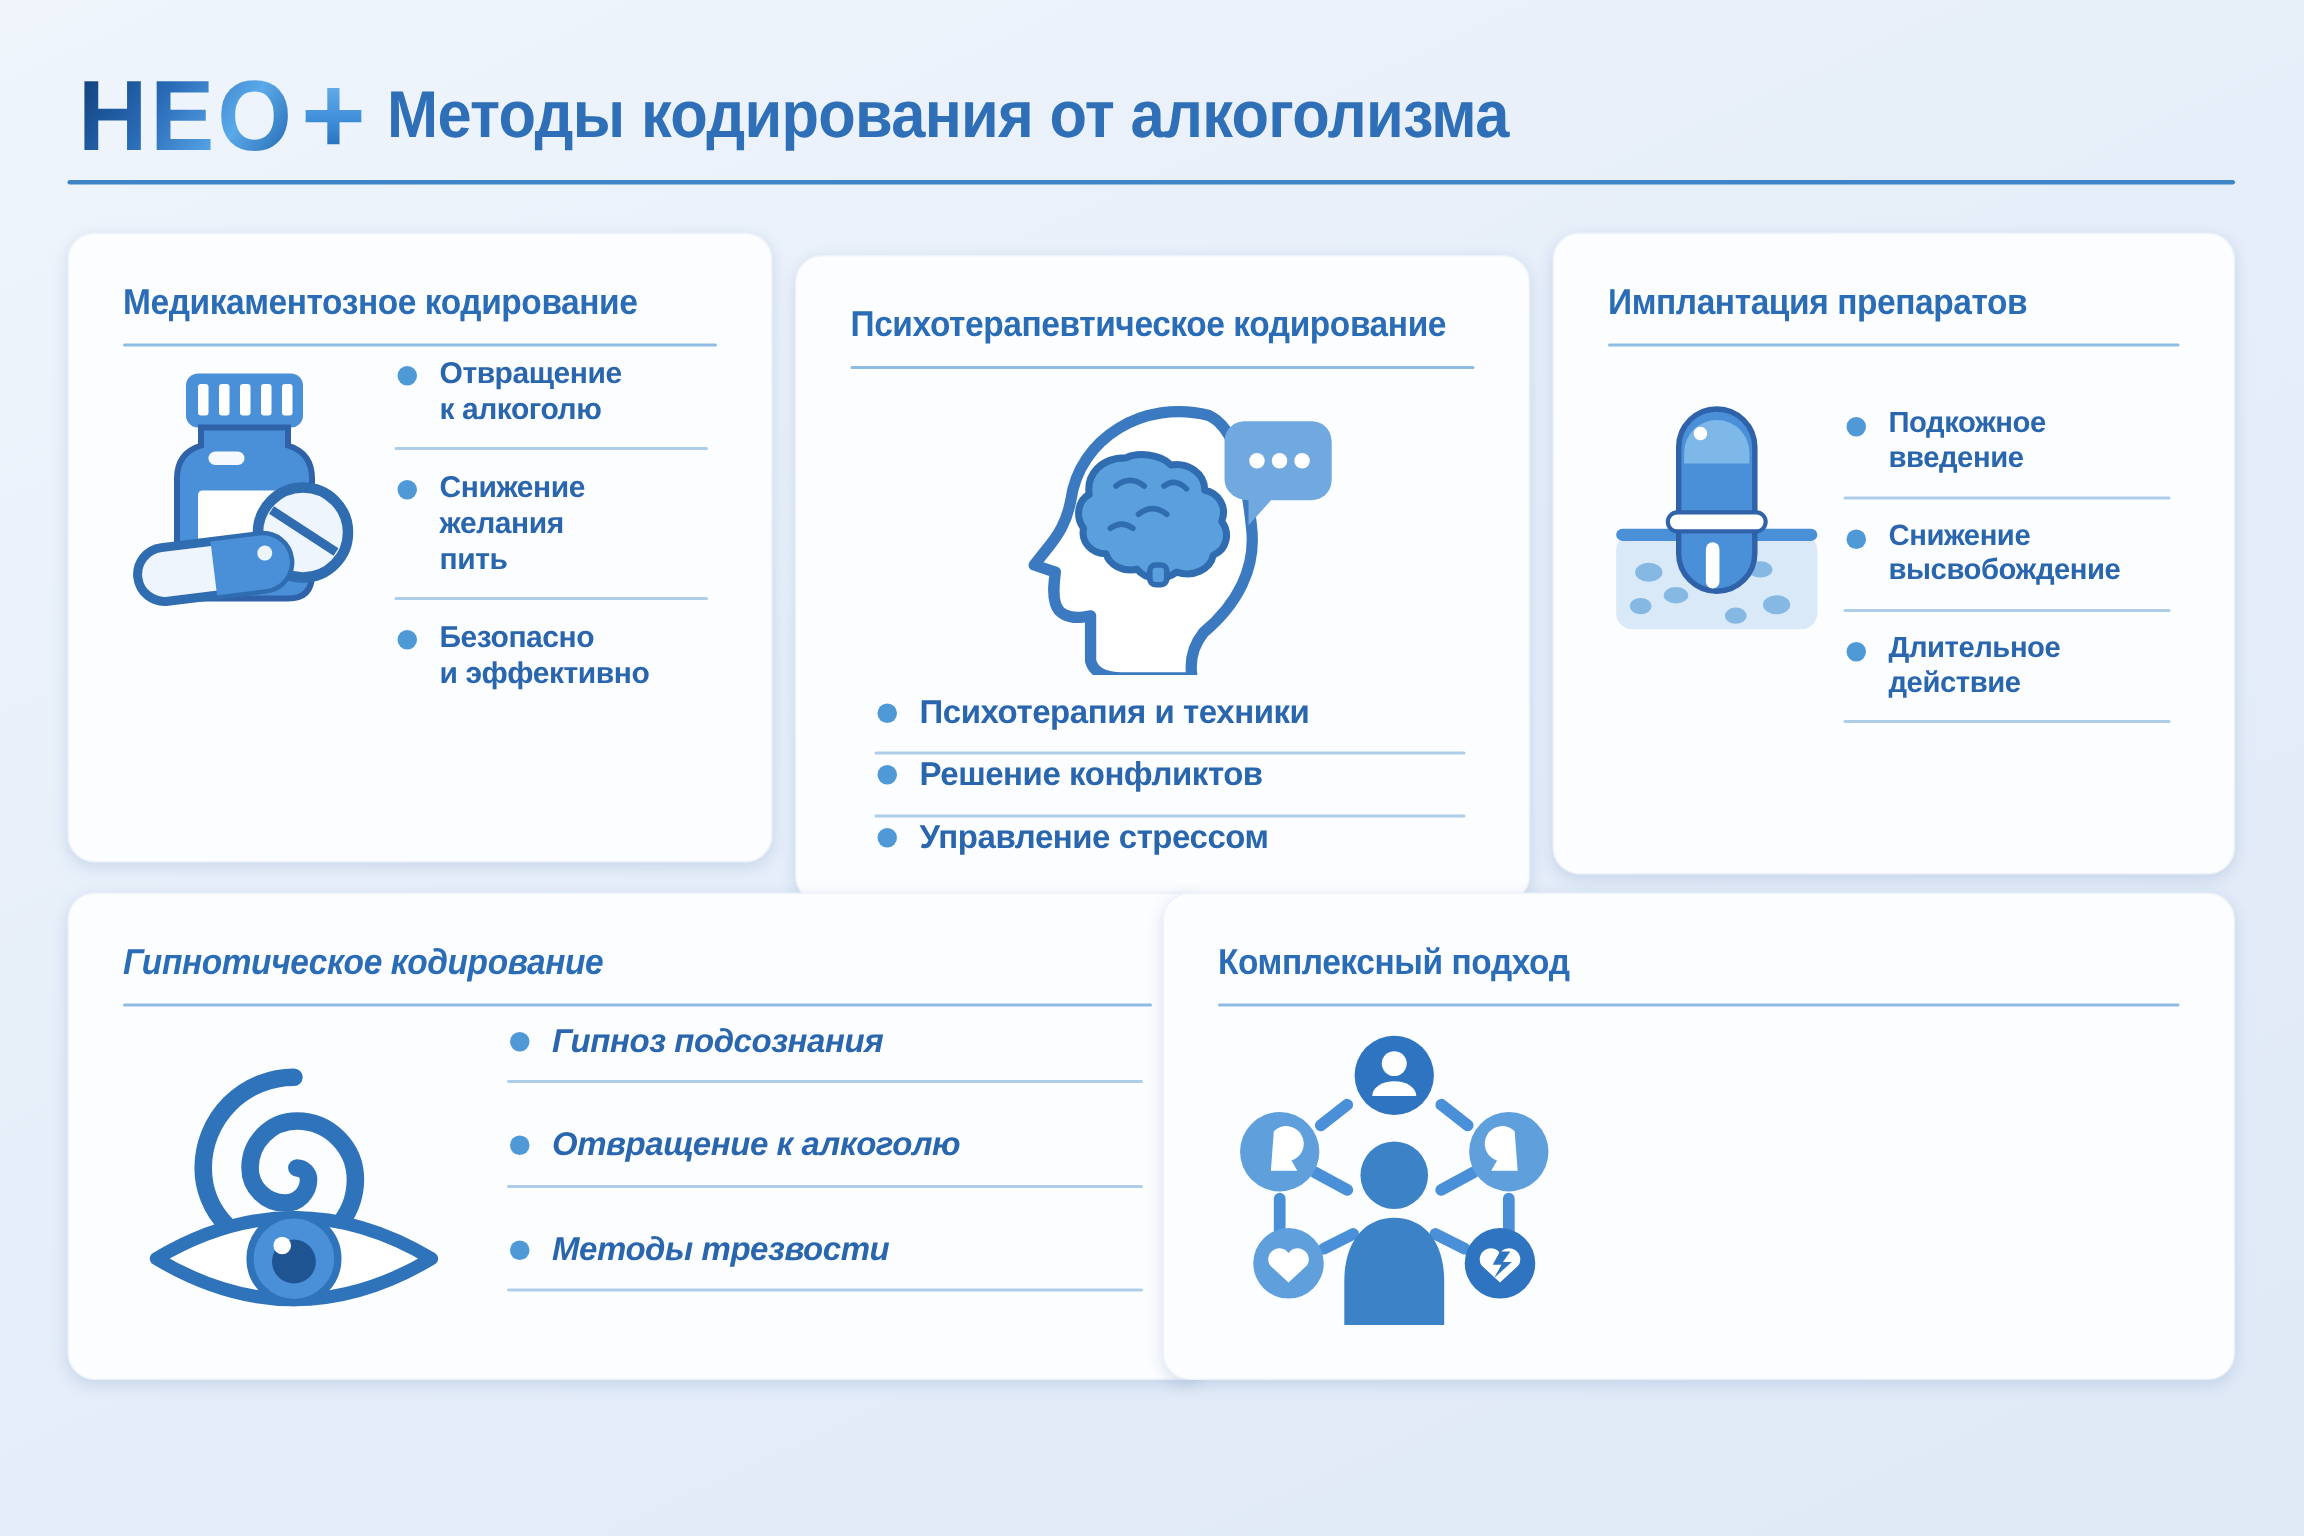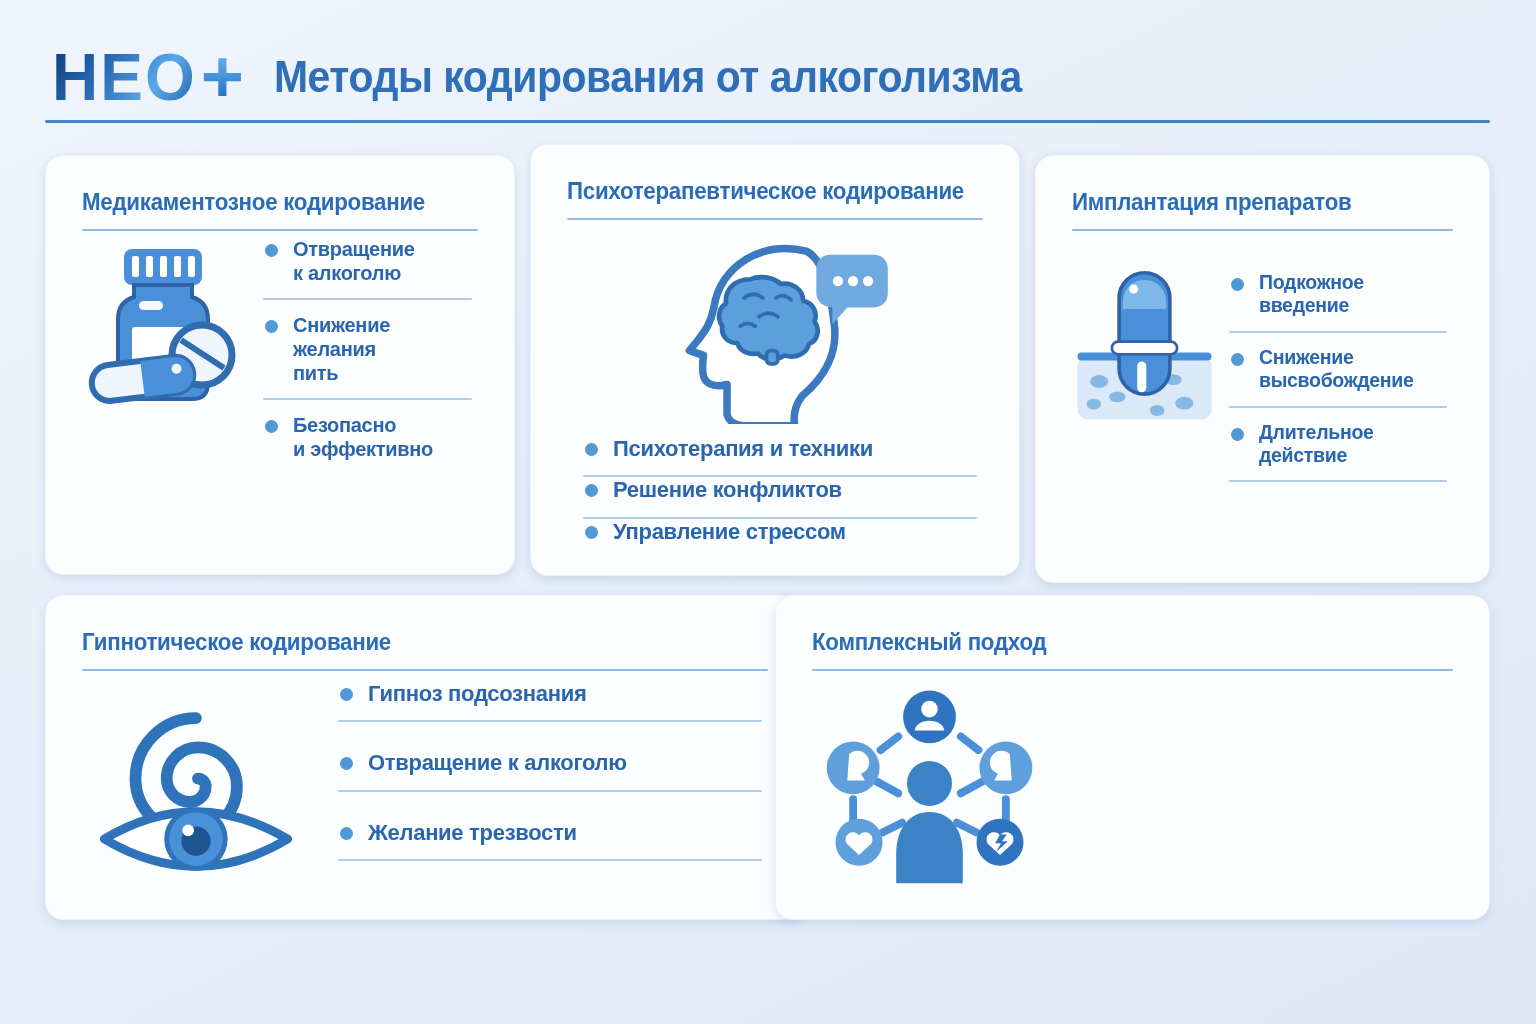--- a/index.html
+++ b/index.html
@@ -2,21 +2,21 @@
 <html lang="ru"><head>
 <meta charset="utf-8">
 <style>
   html,body{margin:0;padding:0;}
   .canvas{
     position:relative;width:1536px;height:1024px;overflow:hidden;
     background:linear-gradient(155deg,#f0f5fc 0%,#e6eef9 45%,#dfe9f6 100%);
     font-family:"Liberation Sans",sans-serif;
   }
   
-  .header{position:absolute;left:52px;top:38px;right:46px;height:78px;display:flex;align-items:center;gap:30px;}
+  .header{position:absolute;left:52px;top:38px;right:46px;height:78px;display:flex;align-items:center;gap:14px;}
   .logo{display:flex;align-items:center;gap:2px;}
   .logo-text{
     font-size:64px;font-weight:800;letter-spacing:2px;line-height:1;
     background:linear-gradient(125deg,#0e3d77 0%,#2a6cb8 38%,#5aa9e9 70%,#1b5ea8 100%);
     -webkit-background-clip:text;background-clip:text;color:transparent;
     transform:scaleY(1.04);
   }
   .logo-plus{
     font-size:74px;font-weight:800;line-height:.8;margin-left:2px;
     background:linear-gradient(180deg,#74b9ee 0%,#3f8ed9 55%,#1d63ad 100%);
@@ -48,23 +48,23 @@
   .bullets li::before{
     content:"";position:absolute;left:2px;top:7px;width:13px;height:13px;border-radius:50%;background:#4f9ad6;
   }
   .bullets li::after{
     content:"";position:absolute;left:0;right:6px;bottom:0;height:2px;background:#aecde9;border-radius:1px;
   }
   .bullets li.no-sep{padding-bottom:0;}
   .bullets li.no-sep::after{display:none;}
   
   .c1{left:45px;top:155px;width:470px;height:420px;}
-  .c2{left:530px;top:144px;width:490px;height:432px;}
+  .c2{left:530px;top:170px;width:490px;height:432px;}
   .c3{left:1035px;top:155px;width:455px;height:428px;}
-  .c4{left:45px;top:595px;width:760px;height:325px;}
+  .c4{left:45px;top:595px;width:760px;height:325px;font-style:italic;}
   .c5{left:775px;top:595px;width:715px;height:325px;}
   .c1 .content{}
   .c1 .icon-wrap{width:165px;padding-top:12px;}
   .c1 .bullets{font-size:20px;padding-top:6px;}
   .c2 .icon-wrap{display:flex;justify-content:center;width:100%;margin:16px 0 12px;}
   .c2 .bullets{font-size:22px;margin-left:16px;}
   .c2 .bullets li{margin-bottom:0;}
   .c3 .content{margin-top:26px;gap:12px;}
   .c3 .icon-wrap{width:145px;padding-top:6px;}
   .c3 .bullets{font-size:19.5px;padding-top:14px;}
@@ -202,21 +202,21 @@
             <path d="M16 148 Q110 92 204 148 Q110 204 16 148 Z" fill="#ffffff" stroke="#2f74ba" stroke-width="9" stroke-linejoin="round"></path>
             <circle cx="110" cy="148" r="30" fill="#4a90d8" stroke="#2f74ba" stroke-width="5"></circle>
             <circle cx="110" cy="150" r="15" fill="#1f5493"></circle>
             <circle cx="102" cy="139" r="6" fill="#fff"></circle>
           </g>
         </svg>
       </div>
       <ul class="bullets">
         <li>Гипноз подсознания</li>
         <li>Отвращение к алкоголю</li>
-        <li>Желание трезвости</li>
+        <li>Методы трезвости</li>
       </ul>
     </div>
   </div>
 
   <div class="card c5">
     <h2>Комплексный подход</h2>
     <div class="rule"></div>
     <div class="content">
       <div class="icon-wrap">
         <svg width="235" height="212" viewBox="0 0 240 215">

